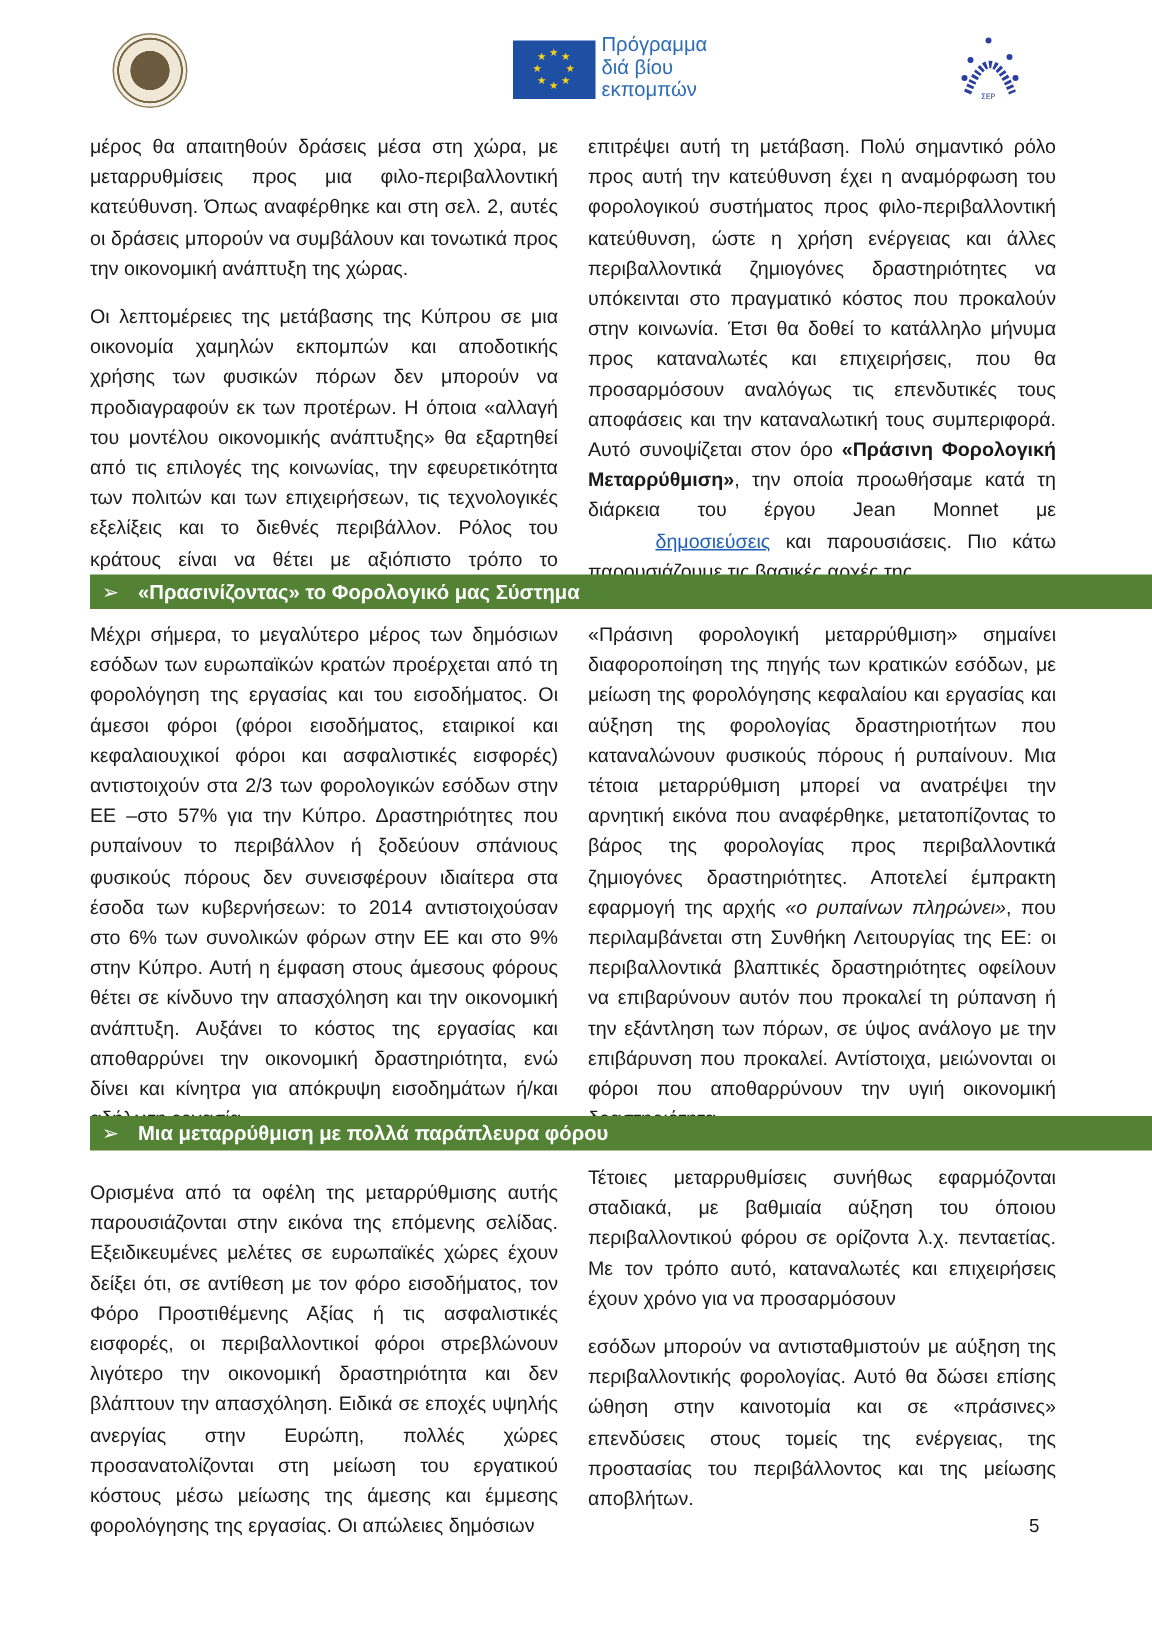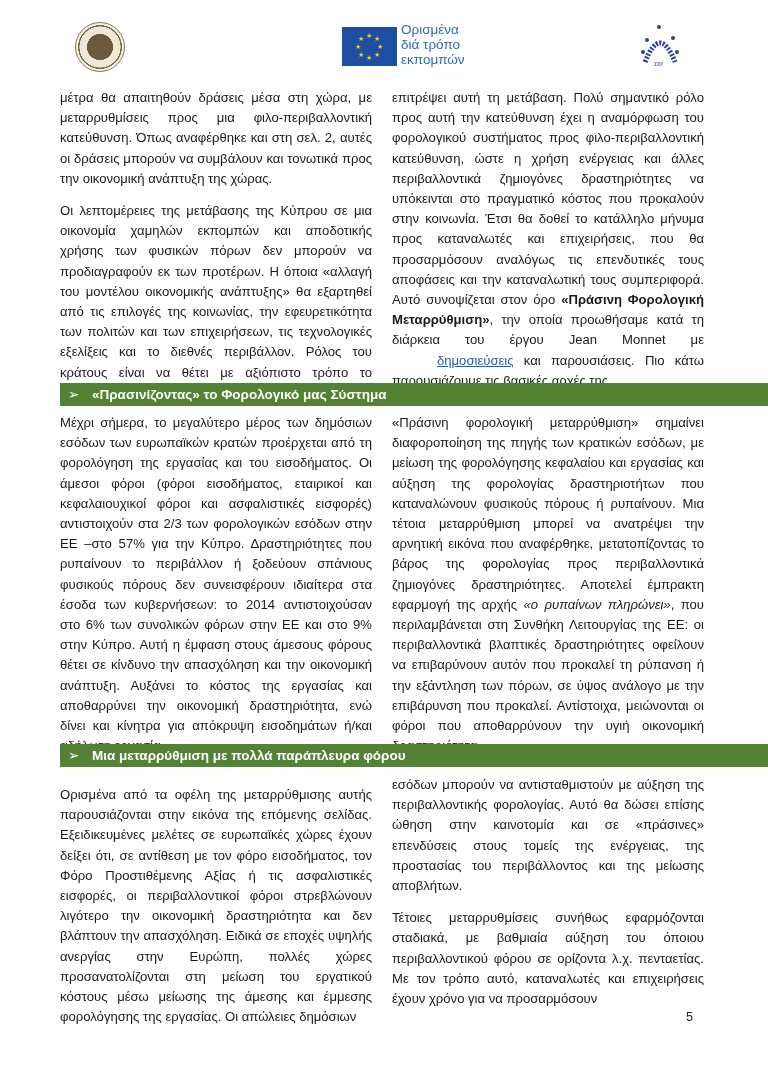--- a/index.html
+++ b/index.html
@@ -32,37 +32,37 @@
     <span class="star" style="left:24px;top:5px">★</span>
     <span class="star" style="left:32px;top:8px">★</span>
     <span class="star" style="left:35px;top:16px">★</span>
     <span class="star" style="left:32px;top:24px">★</span>
     <span class="star" style="left:24px;top:27px">★</span>
     <span class="star" style="left:16px;top:24px">★</span>
     <span class="star" style="left:13px;top:16px">★</span>
     <span class="star" style="left:16px;top:8px">★</span>
   </div>
   <div class="eu-text">
-    <div>Ορισμένα</div>
-    <div>διά τρόπο</div>
+    <div>Πρόγραμμα</div>
+    <div>διά βίου</div>
     <div>εκπομπών</div>
   </div>
   <svg class="logo-right" viewBox="0 0 46 46">
     <path d="M8 40 Q23 2 38 40" fill="none" stroke="#2b3fa0" stroke-width="5" stroke-dasharray="2 1.5"></path>
     <circle cx="10" cy="18" r="2" fill="#2b3fa0"></circle>
     <circle cx="36" cy="16" r="2" fill="#2b3fa0"></circle>
     <circle cx="22" cy="5" r="2" fill="#2b3fa0"></circle>
     <circle cx="6" cy="30" r="2" fill="#2b3fa0"></circle>
     <circle cx="40" cy="30" r="2" fill="#2b3fa0"></circle>
     <text x="17" y="44" font-size="5" fill="#2b3fa0" font-family="DejaVu Sans, sans-serif">ΣΕΡ</text>
   </svg>
 </div>
 
 <div class="col left" style="top:88px">
-  <p>μέτρα θα απαιτηθούν δράσεις μέσα στη χώρα, με μεταρρυθμίσεις προς μια φιλο-περιβαλλοντική κατεύθυνση. Όπως αναφέρθηκε και στη σελ. 2, αυτές οι δράσεις μπορούν να συμβάλουν και τονωτικά προς την οικονομική ανάπτυξη της χώρας.</p>
+  <p>μέρος θα απαιτηθούν δράσεις μέσα στη χώρα, με μεταρρυθμίσεις προς μια φιλο-περιβαλλοντική κατεύθυνση. Όπως αναφέρθηκε και στη σελ. 2, αυτές οι δράσεις μπορούν να συμβάλουν και τονωτικά προς την οικονομική ανάπτυξη της χώρας.</p>
   <p>Οι λεπτομέρειες της μετάβασης της Κύπρου σε μια οικονομία χαμηλών εκπομπών και αποδοτικής χρήσης των φυσικών πόρων δεν μπορούν να προδιαγραφούν εκ των προτέρων. Η όποια «αλλαγή του μοντέλου οικονομικής ανάπτυξης» θα εξαρτηθεί από τις επιλογές της κοινωνίας, την εφευρετικότητα των πολιτών και των επιχειρήσεων, τις τεχνολογικές εξελίξεις και το διεθνές περιβάλλον. Ρόλος του κράτους είναι να θέτει με αξιόπιστο τρόπο το μακροπρόθεσμο πλαίσιο που θα</p>
 </div>
 
 <div class="col right" style="top:88px">
   <p>
     <span>επιτρέψει αυτή τη μετάβαση. Πολύ σημαντικό ρόλο προς αυτή την κατεύθυνση έχει η αναμόρφωση του φορολογικού συστήματος προς φιλο-περιβαλλοντική κατεύθυνση, ώστε η χρήση ενέργειας και άλλες περιβαλλοντικά ζημιογόνες δραστηριότητες να υπόκεινται στο πραγματικό κόστος που προκαλούν στην κοινωνία. Έτσι θα δοθεί το κατάλληλο μήνυμα προς καταναλωτές και επιχειρήσεις, που θα προσαρμόσουν αναλόγως τις επενδυτικές τους αποφάσεις και την καταναλωτική τους συμπεριφορά. Αυτό συνοψίζεται στον όρο </span><b>«Πράσινη Φορολογική Μεταρρύθμιση»</b><span>, την οποία προωθήσαμε κατά τη διάρκεια του έργου Jean Monnet με </span><span class="link">δημοσιεύσεις</span><span> και παρουσιάσεις. Πιο κάτω παρουσιάζουμε τις βασικές αρχές της.</span>
   </p>
 </div>
 
 <div class="section-bar" style="top:383px">
@@ -81,17 +81,17 @@
 
 <div class="section-bar" style="top:744px">
   <span class="arrow">➢</span><span>Μια μεταρρύθμιση με πολλά παράπλευρα φόρου</span>
 </div>
 
 <div class="col left" style="top:785px">
   <p>Ορισμένα από τα οφέλη της μεταρρύθμισης αυτής παρουσιάζονται στην εικόνα της επόμενης σελίδας. Εξειδικευμένες μελέτες σε ευρωπαϊκές χώρες έχουν δείξει ότι, σε αντίθεση με τον φόρο εισοδήματος, τον Φόρο Προστιθέμενης Αξίας ή τις ασφαλιστικές εισφορές, οι περιβαλλοντικοί φόροι στρεβλώνουν λιγότερο την οικονομική δραστηριότητα και δεν βλάπτουν την απασχόληση. Ειδικά σε εποχές υψηλής ανεργίας στην Ευρώπη, πολλές χώρες προσανατολίζονται στη μείωση του εργατικού κόστους μέσω μείωσης της άμεσης και έμμεσης φορολόγησης της εργασίας. Οι απώλειες δημόσιων</p>
 </div>
 
 <div class="col right" style="top:775px">
+  <p>Τέτοιες μεταρρυθμίσεις συνήθως εφαρμόζονται σταδιακά, με βαθμιαία αύξηση του όποιου περιβαλλοντικού φόρου σε ορίζοντα λ.χ. πενταετίας. Με τον τρόπο αυτό, καταναλωτές και επιχειρήσεις έχουν χρόνο για να προσαρμόσουν</p>
   <p>εσόδων μπορούν να αντισταθμιστούν με αύξηση της περιβαλλοντικής φορολογίας. Αυτό θα δώσει επίσης ώθηση στην καινοτομία και σε «πράσινες» επενδύσεις στους τομείς της ενέργειας, της προστασίας του περιβάλλοντος και της μείωσης αποβλήτων.</p>
-  <p>Τέτοιες μεταρρυθμίσεις συνήθως εφαρμόζονται σταδιακά, με βαθμιαία αύξηση του όποιου περιβαλλοντικού φόρου σε ορίζοντα λ.χ. πενταετίας. Με τον τρόπο αυτό, καταναλωτές και επιχειρήσεις έχουν χρόνο για να προσαρμόσουν</p>
 </div>
 
 <div class="page-num">5</div>
 
 </body></html>

